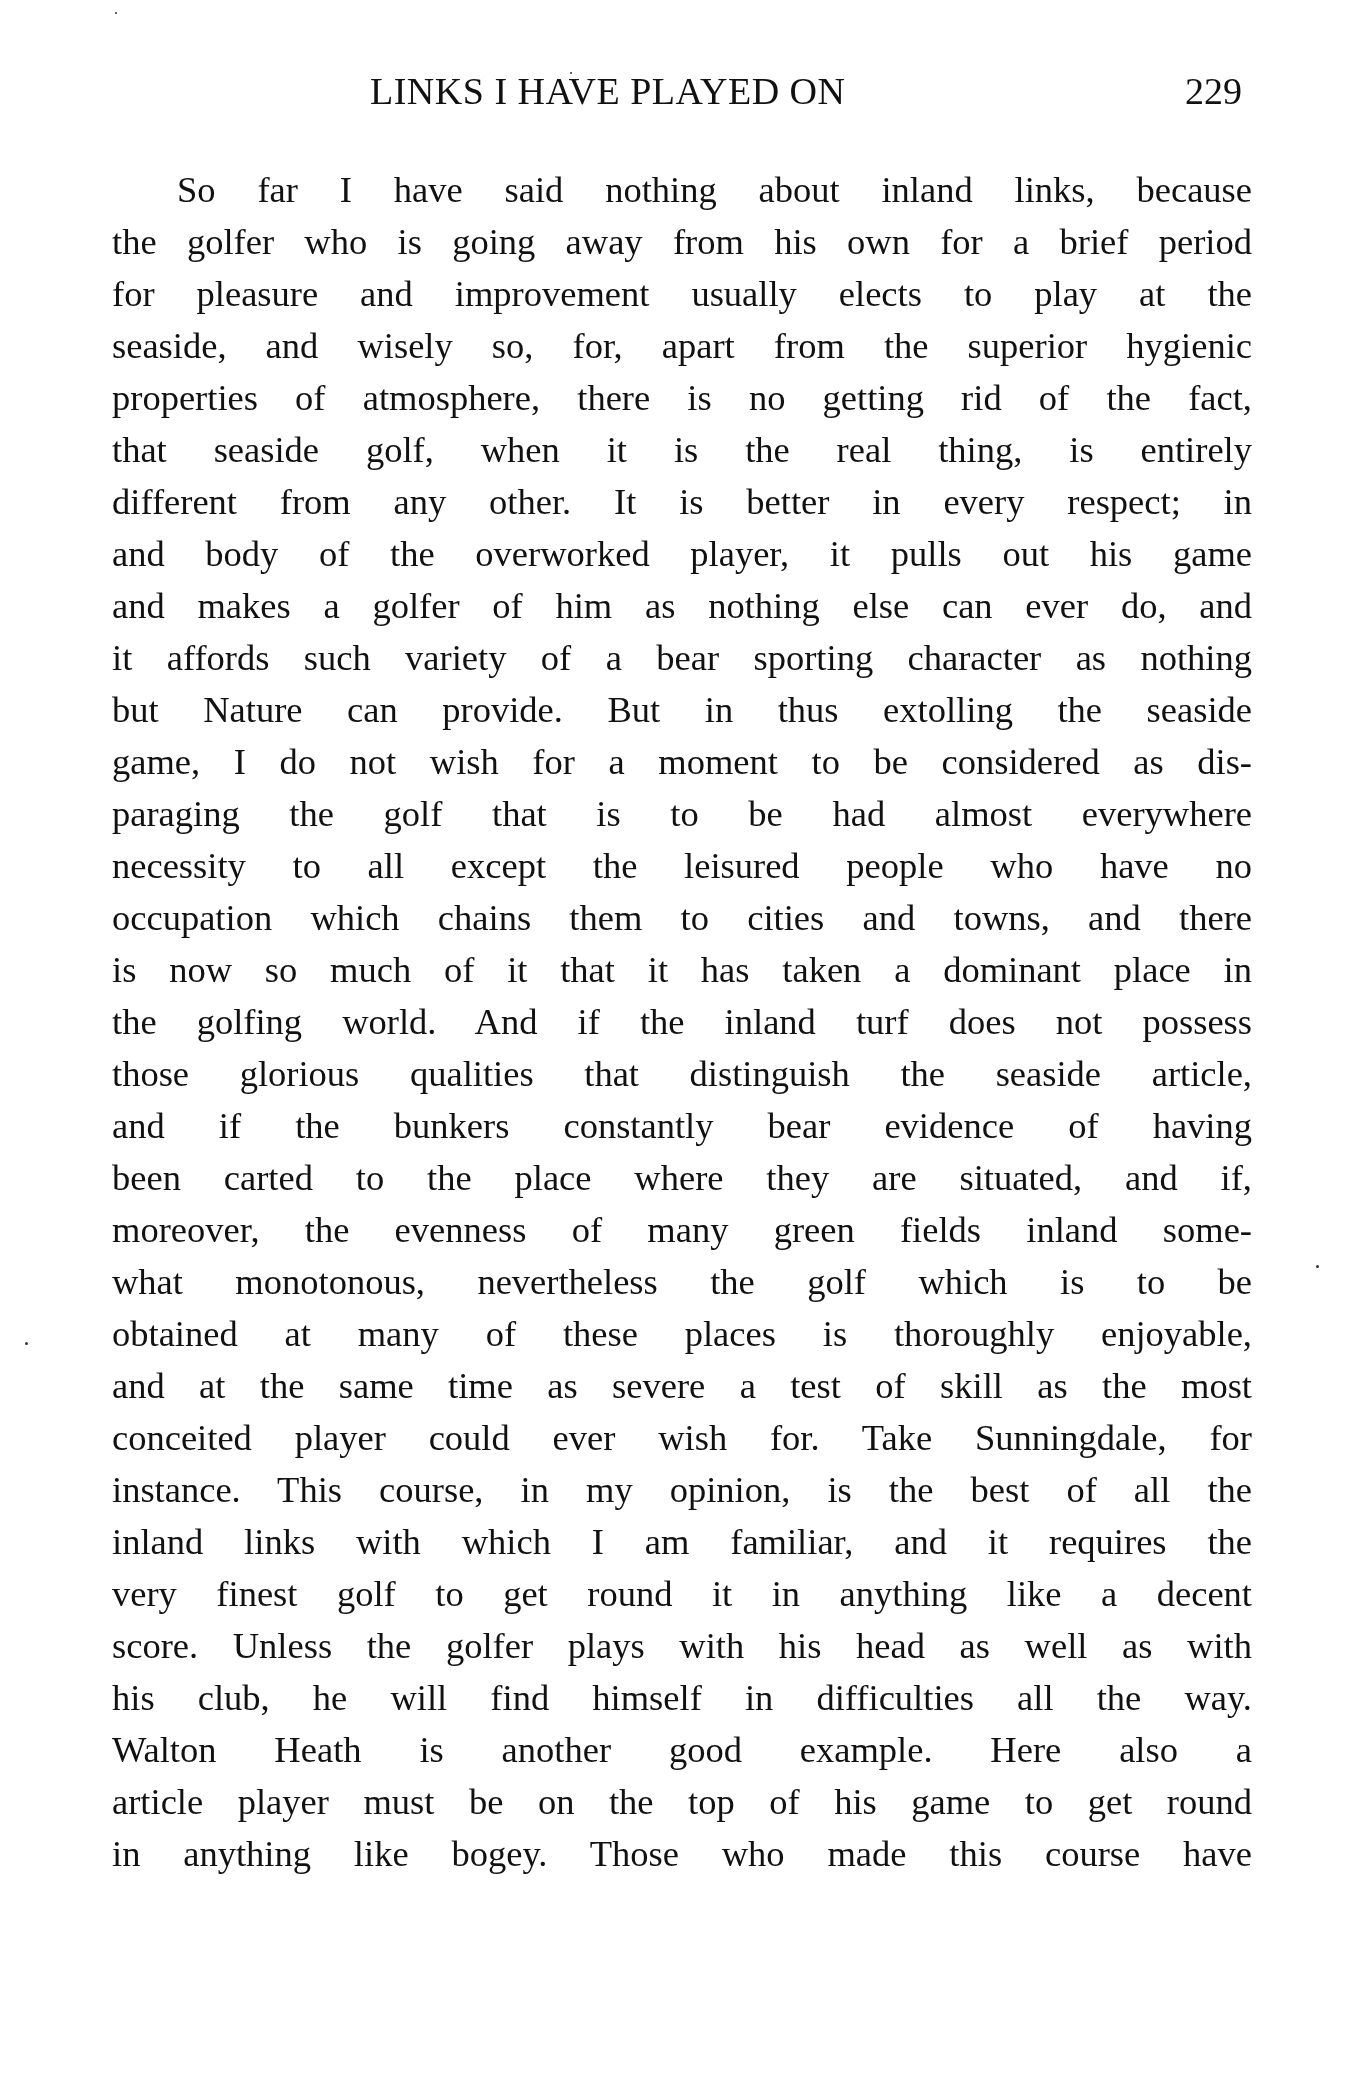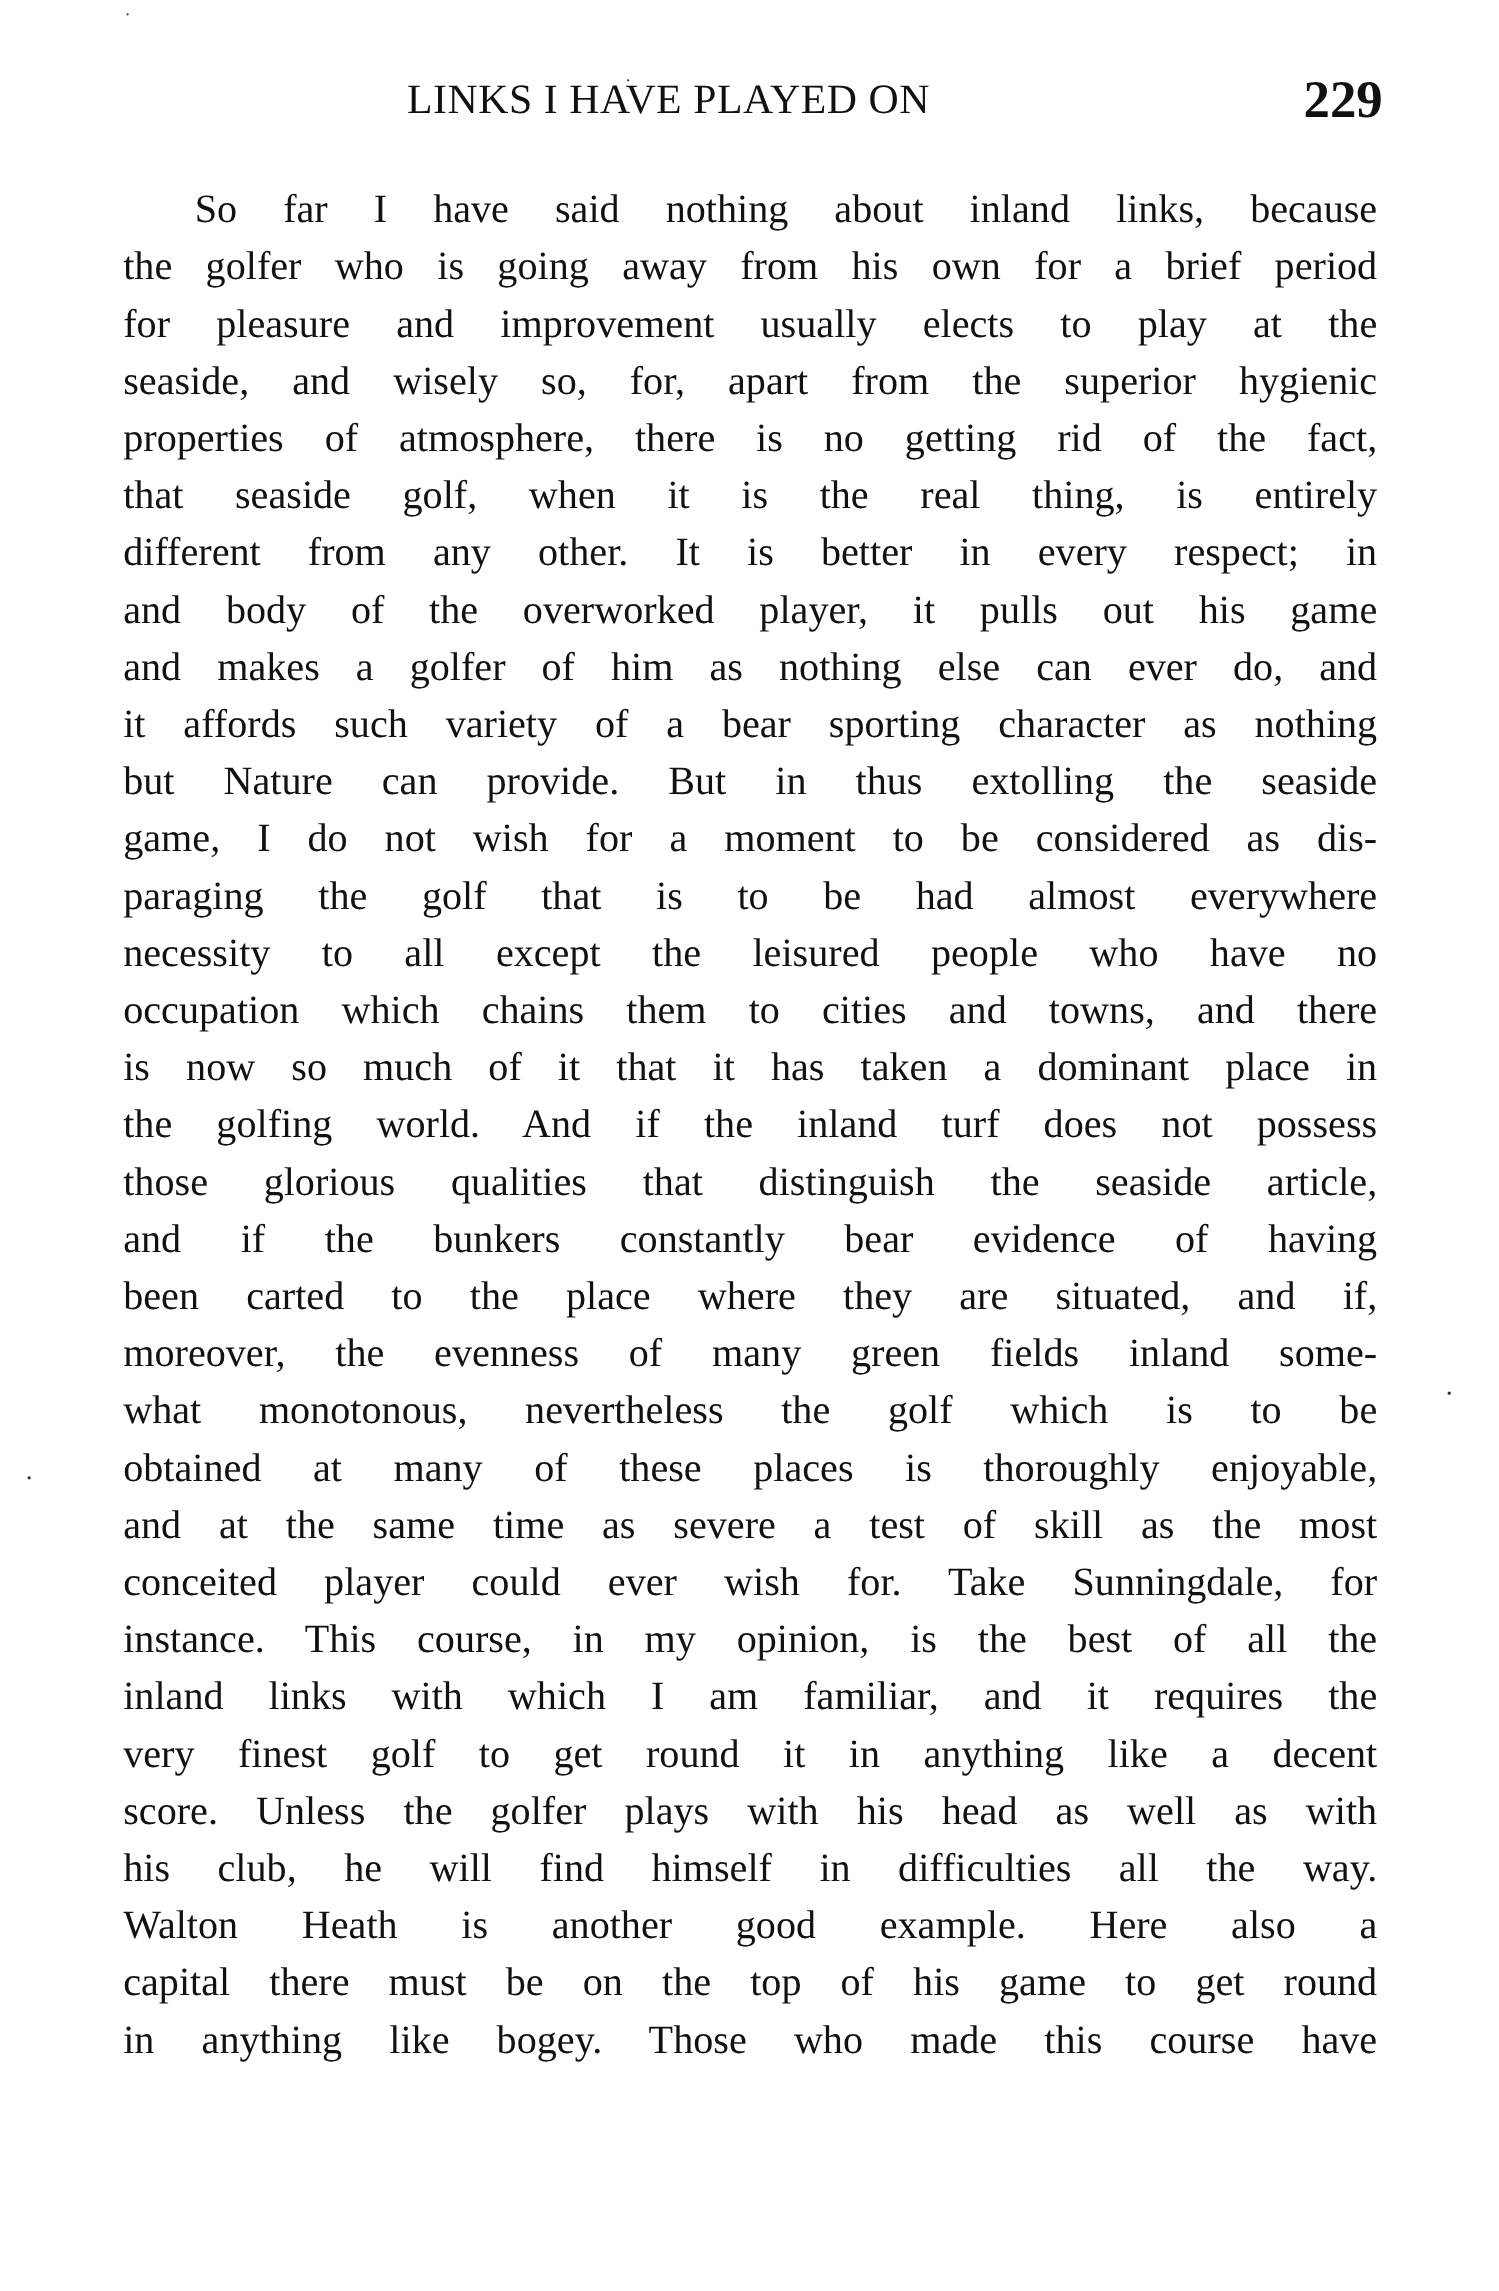--- a/index.html
+++ b/index.html
@@ -27,25 +27,25 @@
       position: absolute;
       left: 370px;
       top: 0;
       font-size: 38px;
       line-height: 50px;
       letter-spacing: 0.5px;
       white-space: nowrap;
     }
     .page-number {
       position: absolute;
-      right: 106px;
+      right: 121px;
       top: 0;
-      font-size: 48px;
+      font-size: 38px;
       line-height: 50px;
-      font-weight: bold;
+      font-weight: normal;
       white-space: nowrap;
     }
     .body-text {
       position: absolute;
       left: 112px;
       top: 138px;
       width: 1140px;
       margin-top: 26px;
     }
     .line {
@@ -102,21 +102,21 @@
     <span class="line">what monotonous, nevertheless the golf which is to be</span>
     <span class="line">obtained at many of these places is thoroughly enjoyable,</span>
     <span class="line">and at the same time as severe a test of skill as the most</span>
     <span class="line">conceited player could ever wish for.  Take Sunningdale, for</span>
     <span class="line">instance.  This course, in my opinion, is the best of all the</span>
     <span class="line">inland links with which I am familiar, and it requires the</span>
     <span class="line">very finest golf to get round it in anything like a decent</span>
     <span class="line">score.  Unless the golfer plays with his head as well as with</span>
     <span class="line">his club, he will find himself in difficulties all the way.</span>
     <span class="line">Walton Heath is another good example.  Here also a</span>
-    <span class="line">capital there must be on the top of his game to get round</span>
+    <span class="line">article player must be on the top of his game to get round</span>
     <span class="line">in anything like bogey.  Those who made this course have</span>
   </div>
 
   <span class="speck" style="left:115px;top:12px;width:2px;height:2px;"></span>
   <span class="speck" style="left:570px;top:72px;width:2px;height:2px;"></span>
   <span class="speck" style="left:1316px;top:1265px;width:3px;height:3px;"></span>
   <span class="speck" style="left:25px;top:1342px;width:3px;height:3px;"></span>
 </div>
 
 </body></html>

